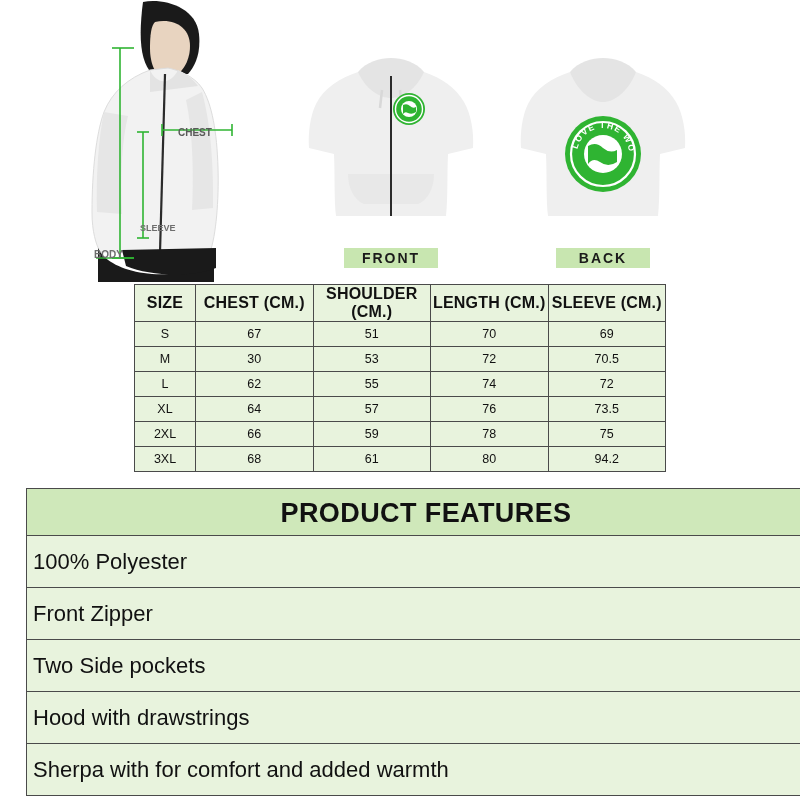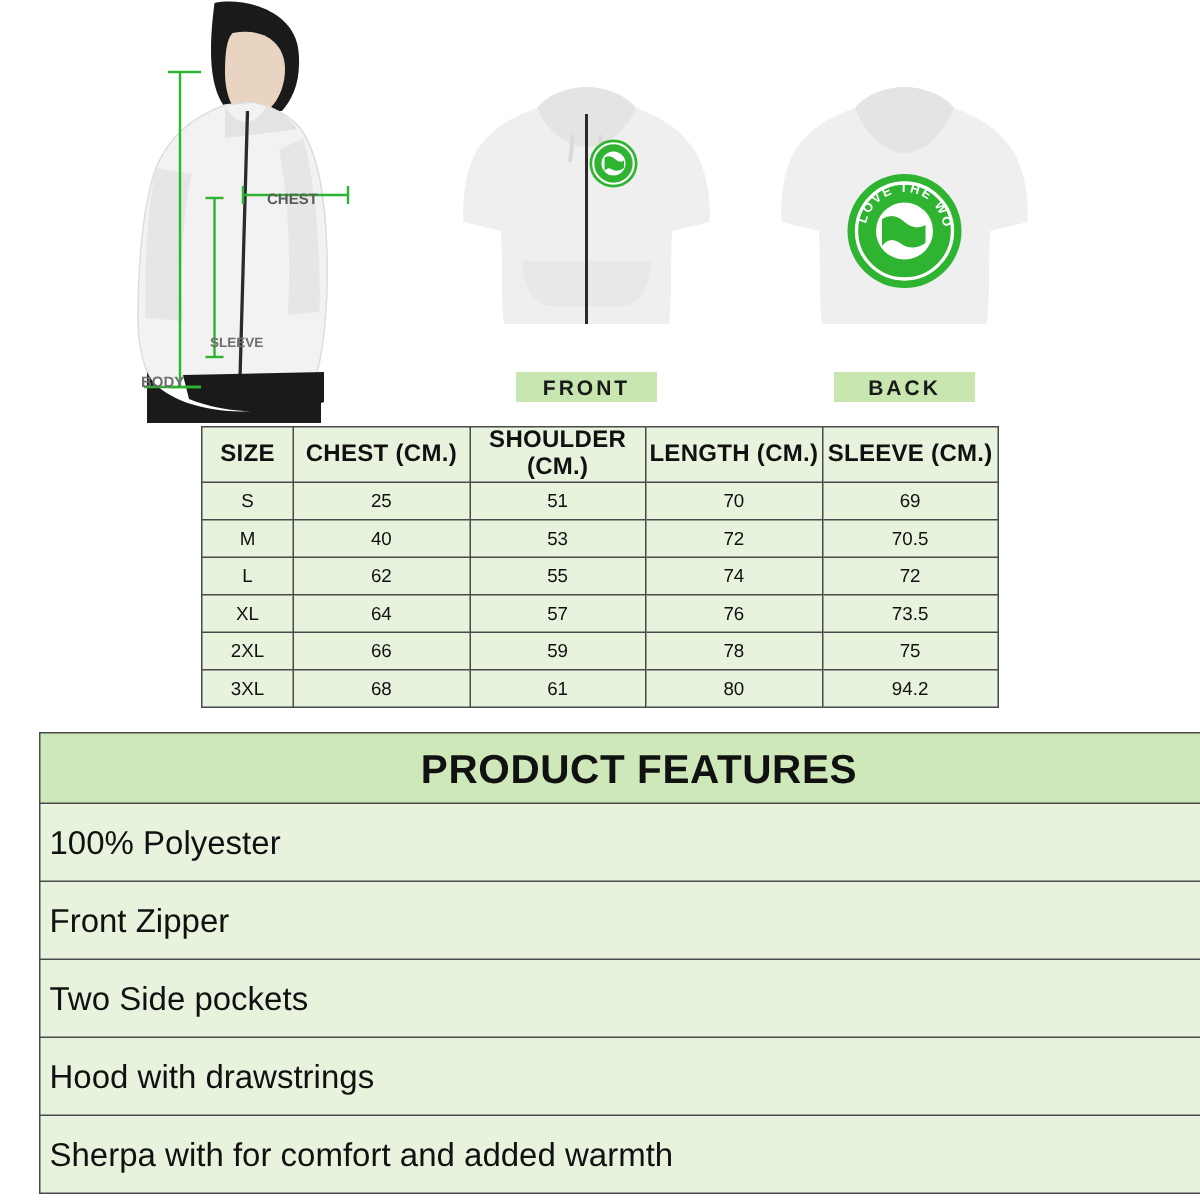--- a/index.html
+++ b/index.html
@@ -242,28 +242,28 @@
           <th>SIZE</th>
           <th>CHEST (CM.)</th>
           <th>SHOULDER (CM.)</th>
           <th>LENGTH (CM.)</th>
           <th>SLEEVE (CM.)</th>
         </tr>
       </thead>
       <tbody>
         <tr>
           <td>S</td>
-          <td>25</td>
+          <td>67</td>
           <td>51</td>
           <td>70</td>
           <td>69</td>
         </tr>
         <tr>
           <td>M</td>
-          <td>40</td>
+          <td>30</td>
           <td>53</td>
           <td>72</td>
           <td>70.5</td>
         </tr>
         <tr>
           <td>L</td>
           <td>62</td>
           <td>55</td>
           <td>74</td>
           <td>72</td>

